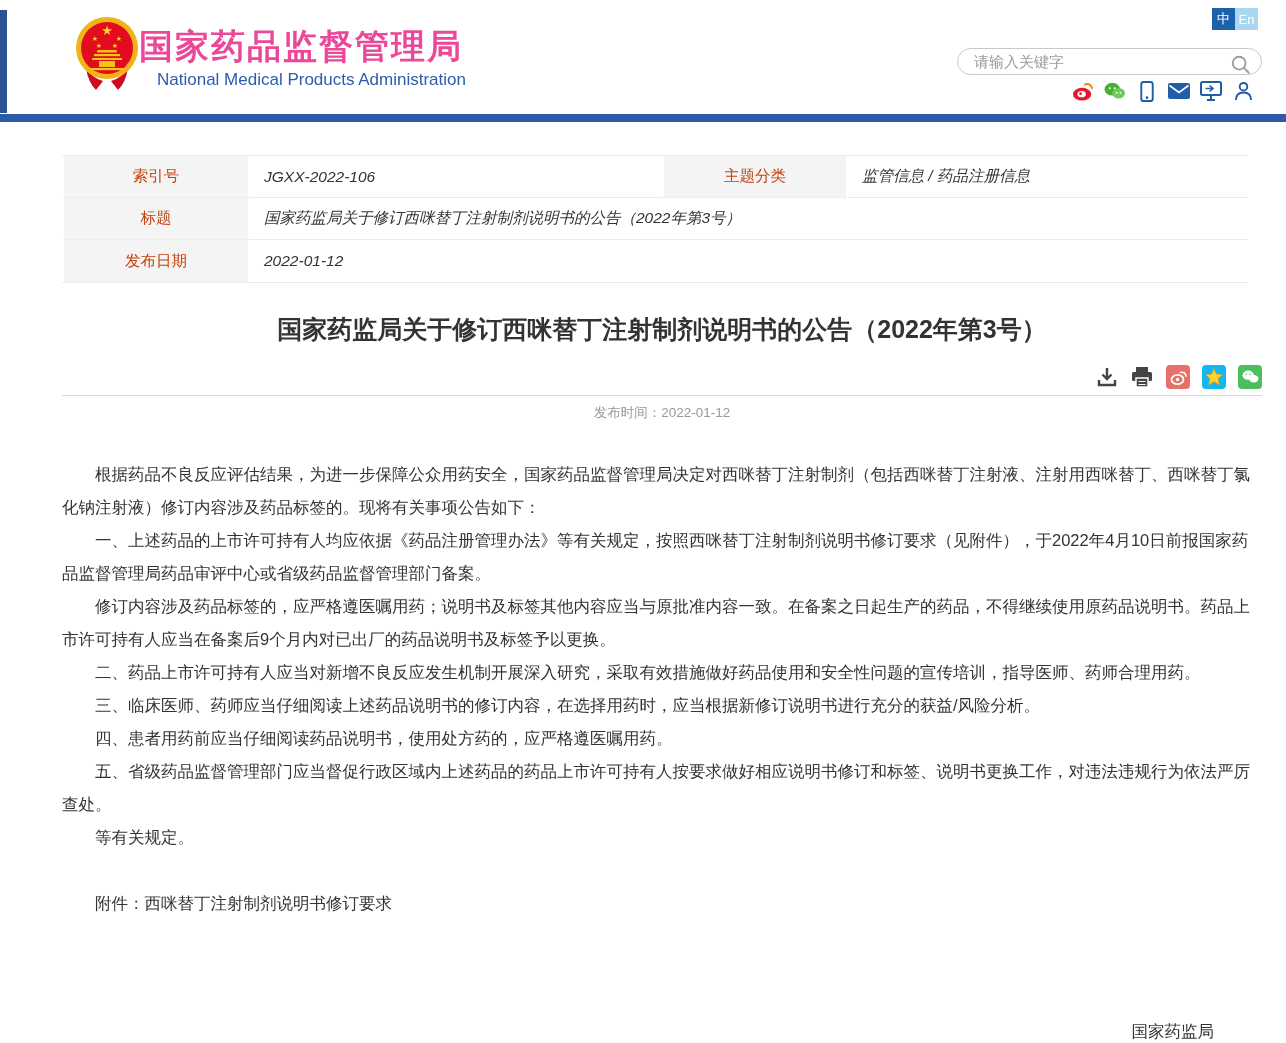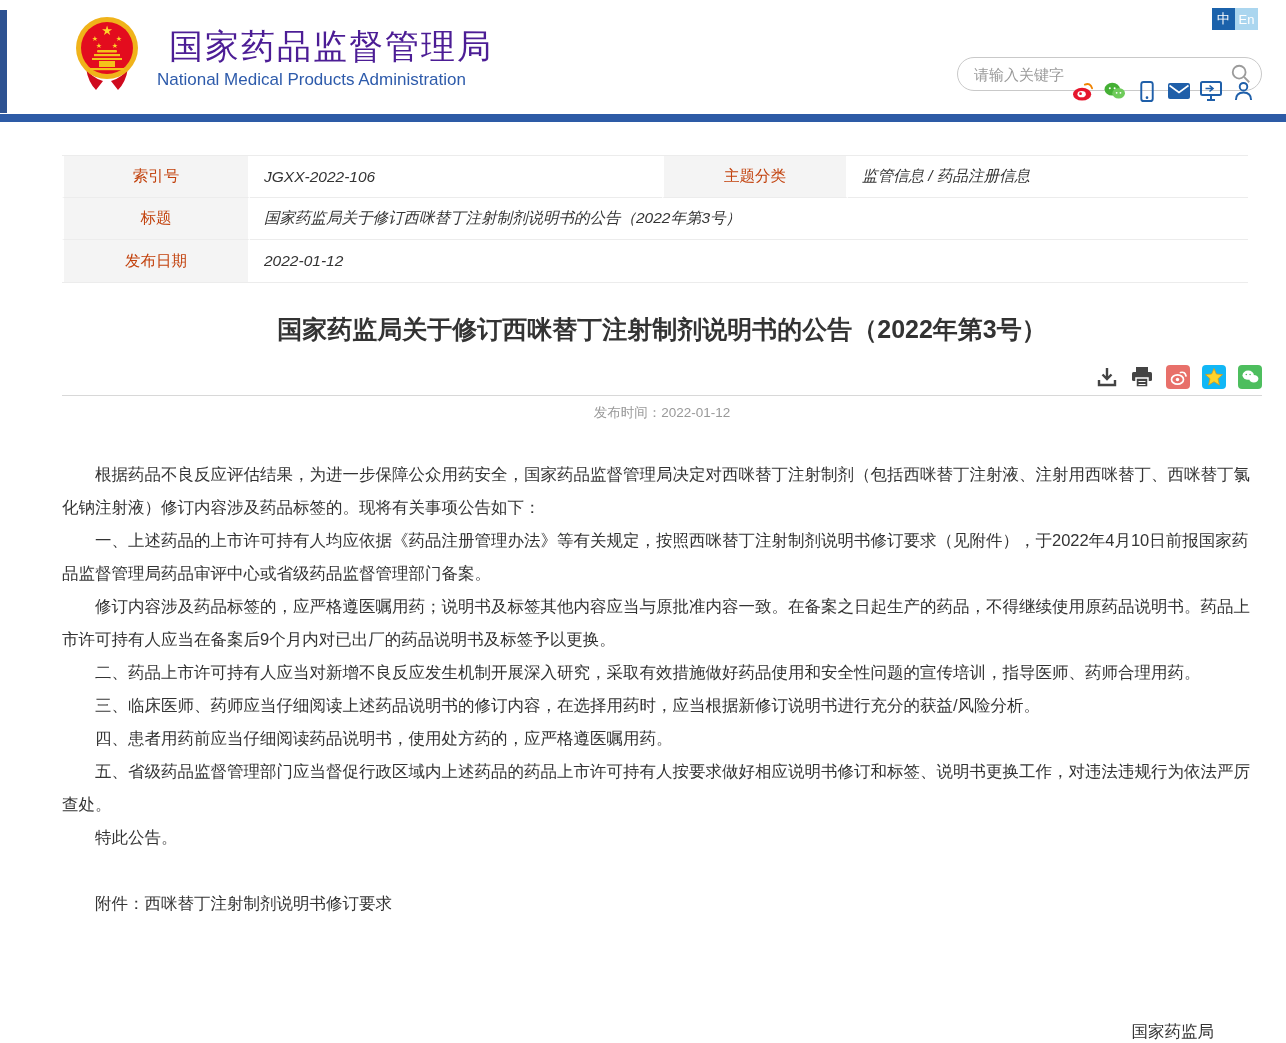--- a/index.html
+++ b/index.html
@@ -4,27 +4,27 @@
 <style>
   * { margin:0; padding:0; box-sizing:border-box; }
   html,body { background:#fff; }
   body { font-family:"Liberation Sans","DejaVu Sans",sans-serif; color:#333; }
   .page { position:relative; width:1286px; height:1043px; background:#fff; overflow:hidden; margin:0 auto; }
 
   
   .header { position:relative; height:114px; background:#fff; }
   .left-strip { position:absolute; left:0; top:10px; width:7px; height:103px; background:#2d5291; }
   .emblem { position:absolute; left:74px; top:14px; width:66px; height:80px; }
-  .org-cn { position:absolute; left:169px; top:24px; font-size:34px; font-weight:normal; color:#4c1d95; letter-spacing:2px; white-space:nowrap; }
+  .org-cn { position:absolute; left:139px; top:24px; font-size:34px; font-weight:bold; color:#ec4899; letter-spacing:2px; white-space:nowrap; }
   .org-en { position:absolute; left:157px; top:70px; font-size:17px; color:#2e5bab; white-space:nowrap; }
   .lang-toggle { position:absolute; right:28px; top:8px; display:flex; }
   .lang-btn { width:23px; height:22px; display:flex; align-items:center; justify-content:center; font-size:13px; color:#fff; cursor:pointer; }
   .lang-zh { background:#1b62ab; }
   .lang-en { background:#abd6ef; }
-  .search-wrap { position:absolute; right:24px; top:57px; width:305px; height:34px; }
+  .search-wrap { position:absolute; right:24px; top:48px; width:305px; height:27px; }
   .search-input { width:100%; height:100%; border:1px solid #c9c9c9; border-radius:17px; padding:0 40px 0 16px; font-size:15px; color:#333; outline:none; font-family:inherit; }
   .search-input::placeholder { color:#9a9a9a; }
   .search-btn { position:absolute; right:10px; top:6px; width:22px; height:22px; cursor:pointer; background:none; border:none; }
   .social-row { position:absolute; right:32px; top:80px; display:flex; align-items:center; gap:10px; }
   .social-row .sicon { display:inline-flex; align-items:center; justify-content:center; width:22px; height:22px; cursor:pointer; }
   .blue-bar { height:8px; background:#2d5ba6; width:100%; }
 
   
   .meta-table { margin:33px 24px 0 62px; width:1186px; display:grid; grid-template-columns:188px 412px 186px 1fr; border-top:1px solid #ececec; border-bottom:1px solid #ececec; font-size:15.5px; }
   .meta-cell { height:42px; display:flex; align-items:center; border-bottom:1px solid #ececec; }
@@ -202,21 +202,21 @@
     <div class="pub-time">发布时间：2022-01-12</div>
 
     <div class="article-body">
         <p>根据药品不良反应评估结果，为进一步保障公众用药安全，国家药品监督管理局决定对西咪替丁注射制剂（包括西咪替丁注射液、注射用西咪替丁、西咪替丁氯化钠注射液）修订内容涉及药品标签的。现将有关事项公告如下：</p>
         <p>一、上述药品的上市许可持有人均应依据《药品注册管理办法》等有关规定，按照西咪替丁注射制剂说明书修订要求（见附件），于2022年4月10日前报国家药品监督管理局药品审评中心或省级药品监督管理部门备案。</p>
         <p>修订内容涉及药品标签的，应严格遵医嘱用药；说明书及标签其他内容应当与原批准内容一致。在备案之日起生产的药品，不得继续使用原药品说明书。药品上市许可持有人应当在备案后9个月内对已出厂的药品说明书及标签予以更换。</p>
         <p>二、药品上市许可持有人应当对新增不良反应发生机制开展深入研究，采取有效措施做好药品使用和安全性问题的宣传培训，指导医师、药师合理用药。</p>
         <p>三、临床医师、药师应当仔细阅读上述药品说明书的修订内容，在选择用药时，应当根据新修订说明书进行充分的获益/风险分析。</p>
         <p>四、患者用药前应当仔细阅读药品说明书，使用处方药的，应严格遵医嘱用药。</p>
         <p>五、省级药品监督管理部门应当督促行政区域内上述药品的药品上市许可持有人按要求做好相应说明书修订和标签、说明书更换工作，对违法违规行为依法严厉查处。</p>
-        <p>特此公告。</p>
+        <p>等有关规定。</p>
       </div>
 
     <p class="attachment-line">附件：西咪替丁注射制剂说明书修订要求</p>
 
     <div class="signature-block">
       <div>国家药监局</div>
 
     </div>
   </div>
 

